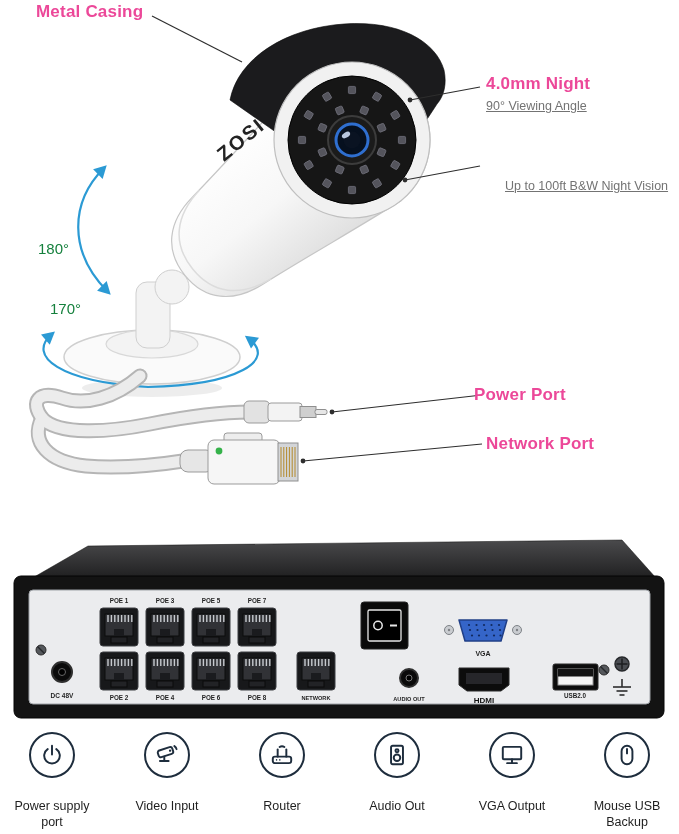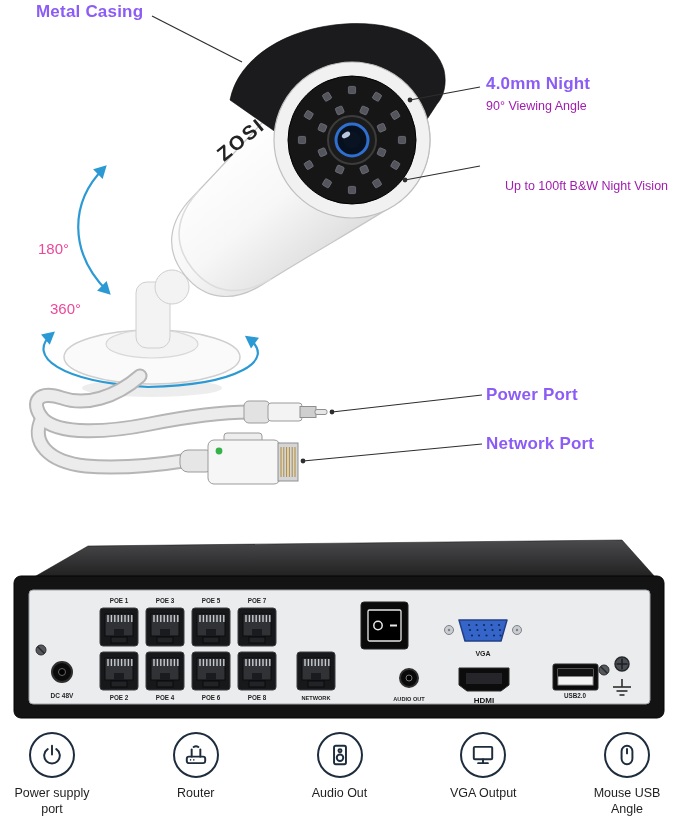--- a/index.html
+++ b/index.html
@@ -1,27 +1,27 @@
 <!DOCTYPE html>
 <html><head>
 <meta charset="utf-8">
 <style>
   html,body{margin:0;padding:0;background:#fff;}
   body{font-family:"Liberation Sans",sans-serif;}
   .canvas{position:relative;width:679px;height:834px;background:#ffffff;overflow:hidden;}
   .canvas svg{position:absolute;left:0;}
   .lab{position:absolute;white-space:nowrap;line-height:1.2;}
-  .heading{font-size:17px;font-weight:600;color:#8b5cf6;letter-spacing:.2px;}
-  .sub{font-size:12.5px;color:#a21caf;}
-  .blue{font-size:15px;color:#ec4899;font-weight:500;}
+  .heading{font-size:17px;font-weight:600;color:#ec4899;letter-spacing:.2px;}
+  .sub{font-size:12.5px;color:#737373;text-decoration:underline;}
+  .blue{font-size:15px;color:#15803d;font-weight:500;}
   .legend{position:absolute;top:732px;left:0;right:0;display:flex;justify-content:space-between;padding:0 6px;}
   .legend-item{width:92px;display:flex;flex-direction:column;align-items:center;}
   .legend-circle{width:46px;height:46px;border:2.5px solid #1e2d3d;border-radius:50%;display:flex;align-items:center;justify-content:center;background:#fff;box-sizing:border-box;}
   .legend-circle svg{position:static;}
-  .legend-label{margin-top:8px;font-size:12.5px;font-weight:500;color:#1f1f1f;text-align:center;line-height:1.25;}
+  .legend-label{margin-top:21px;font-size:12.5px;font-weight:500;color:#1f1f1f;text-align:center;line-height:1.25;}
   .nvr-svg text, .cam-svg text{font-family:"Liberation Sans",sans-serif;}
 </style>
 </head>
 <body>
 
 <div class="canvas">
 
   <svg class="cam-svg" width="679" height="530" viewBox="0 0 679 530" style="top:0">
     <defs>
       <linearGradient id="bodyGrad" x1="0" y1="0" x2="0" y2="1">
@@ -127,24 +127,24 @@
       <circle cx="405" cy="180" r="2.4"></circle>
       <circle cx="332" cy="412" r="2.4"></circle>
       <circle cx="303" cy="461" r="2.4"></circle>
     </g>
   </svg>
 
   <div class="lab heading" style="left:36px;top:2px">Metal Casing</div>
   <div class="lab heading" style="left:486px;top:74px">4.0mm Night</div>
   <div class="lab sub" style="left:486px;top:99px">90° Viewing Angle</div>
   <div class="lab sub" style="left:505px;top:179px">Up to 100ft B&amp;W Night Vision</div>
-  <div class="lab heading" style="left:486px;top:385px">Power Port</div>
+  <div class="lab heading" style="left:474px;top:385px">Power Port</div>
   <div class="lab heading" style="left:486px;top:434px">Network Port</div>
   <div class="lab blue" style="left:38px;top:240px">180°</div>
-  <div class="lab blue" style="left:50px;top:300px">360°</div>
+  <div class="lab blue" style="left:50px;top:300px">170°</div>
 
   <svg class="nvr-svg" width="679" height="200" viewBox="0 0 679 200" style="top:530px">
     <defs>
       <linearGradient id="topGrad" x1="0" y1="0" x2="0" y2="1">
         <stop offset="0" stop-color="#4a4a4c"></stop>
         <stop offset="1" stop-color="#19191a"></stop>
       </linearGradient>
       <g id="rj45">
         <rect width="38" height="38" rx="3" fill="#17181a" stroke="#3d3e42"></rect>
         <rect x="5" y="6" width="28" height="22" fill="#313236" stroke="#0c0c0c"></rect>
@@ -262,20 +262,33 @@
     <div class="legend-item">
       <div class="legend-circle">
         <svg width="26" height="26" viewBox="0 0 24 24" fill="none" stroke="#1e2d3d" stroke-width="1.8" stroke-linecap="round">
           <path d="M8 6.6a7.2 7.2 0 1 0 8 0"></path>
           <line x1="12" y1="3.5" x2="12" y2="11.5"></line>
         </svg>
       </div>
       <div class="legend-label">Power supply port</div>
     </div>
 
+    <div class="legend-item">
+      <div class="legend-circle">
+        <svg width="26" height="26" viewBox="0 0 24 24" fill="none" stroke="#1e2d3d" stroke-width="1.8" stroke-linecap="round" stroke-linejoin="round">
+          <g transform="rotate(-18 11 9)">
+            <rect x="3.5" y="6" width="14" height="6.5" rx="2"></rect>
+            <circle cx="15" cy="9.2" r="1.1" fill="#1e2d3d" stroke="none"></circle>
+          </g>
+          <path d="M9.5 13.5 L9.5 17.5 M5.5 17.5 h8"></path>
+          <path d="M18.8 3.8a4.5 4.5 0 0 1 2 2.8"></path>
+        </svg>
+      </div>
+      <div class="legend-label">Video Input</div>
+    </div>
 
     <div class="legend-item">
       <div class="legend-circle">
         <svg width="26" height="26" viewBox="0 0 24 24" fill="none" stroke="#1e2d3d" stroke-width="1.8" stroke-linecap="round">
           <rect x="3.5" y="13.5" width="17" height="6" rx="2"></rect>
           <line x1="8" y1="13.5" x2="8" y2="7"></line>
           <line x1="16" y1="13.5" x2="16" y2="7"></line>
           <path d="M9.8 4.6a3.8 3.8 0 0 1 4.4 0"></path>
           <circle cx="7" cy="16.5" r="0.7" fill="#1e2d3d" stroke="none"></circle>
           <circle cx="10" cy="16.5" r="0.7" fill="#1e2d3d" stroke="none"></circle>
@@ -307,17 +320,17 @@
       <div class="legend-label">VGA Output</div>
     </div>
 
     <div class="legend-item">
       <div class="legend-circle">
         <svg width="26" height="26" viewBox="0 0 24 24" fill="none" stroke="#1e2d3d" stroke-width="1.8" stroke-linecap="round">
           <rect x="7" y="3.5" width="10" height="17" rx="5"></rect>
           <line x1="12" y1="6.5" x2="12" y2="10.5"></line>
         </svg>
       </div>
-      <div class="legend-label">Mouse USB Angle</div>
+      <div class="legend-label">Mouse USB Backup</div>
     </div>
 
   </div>
 </div>
 
 </body></html>

